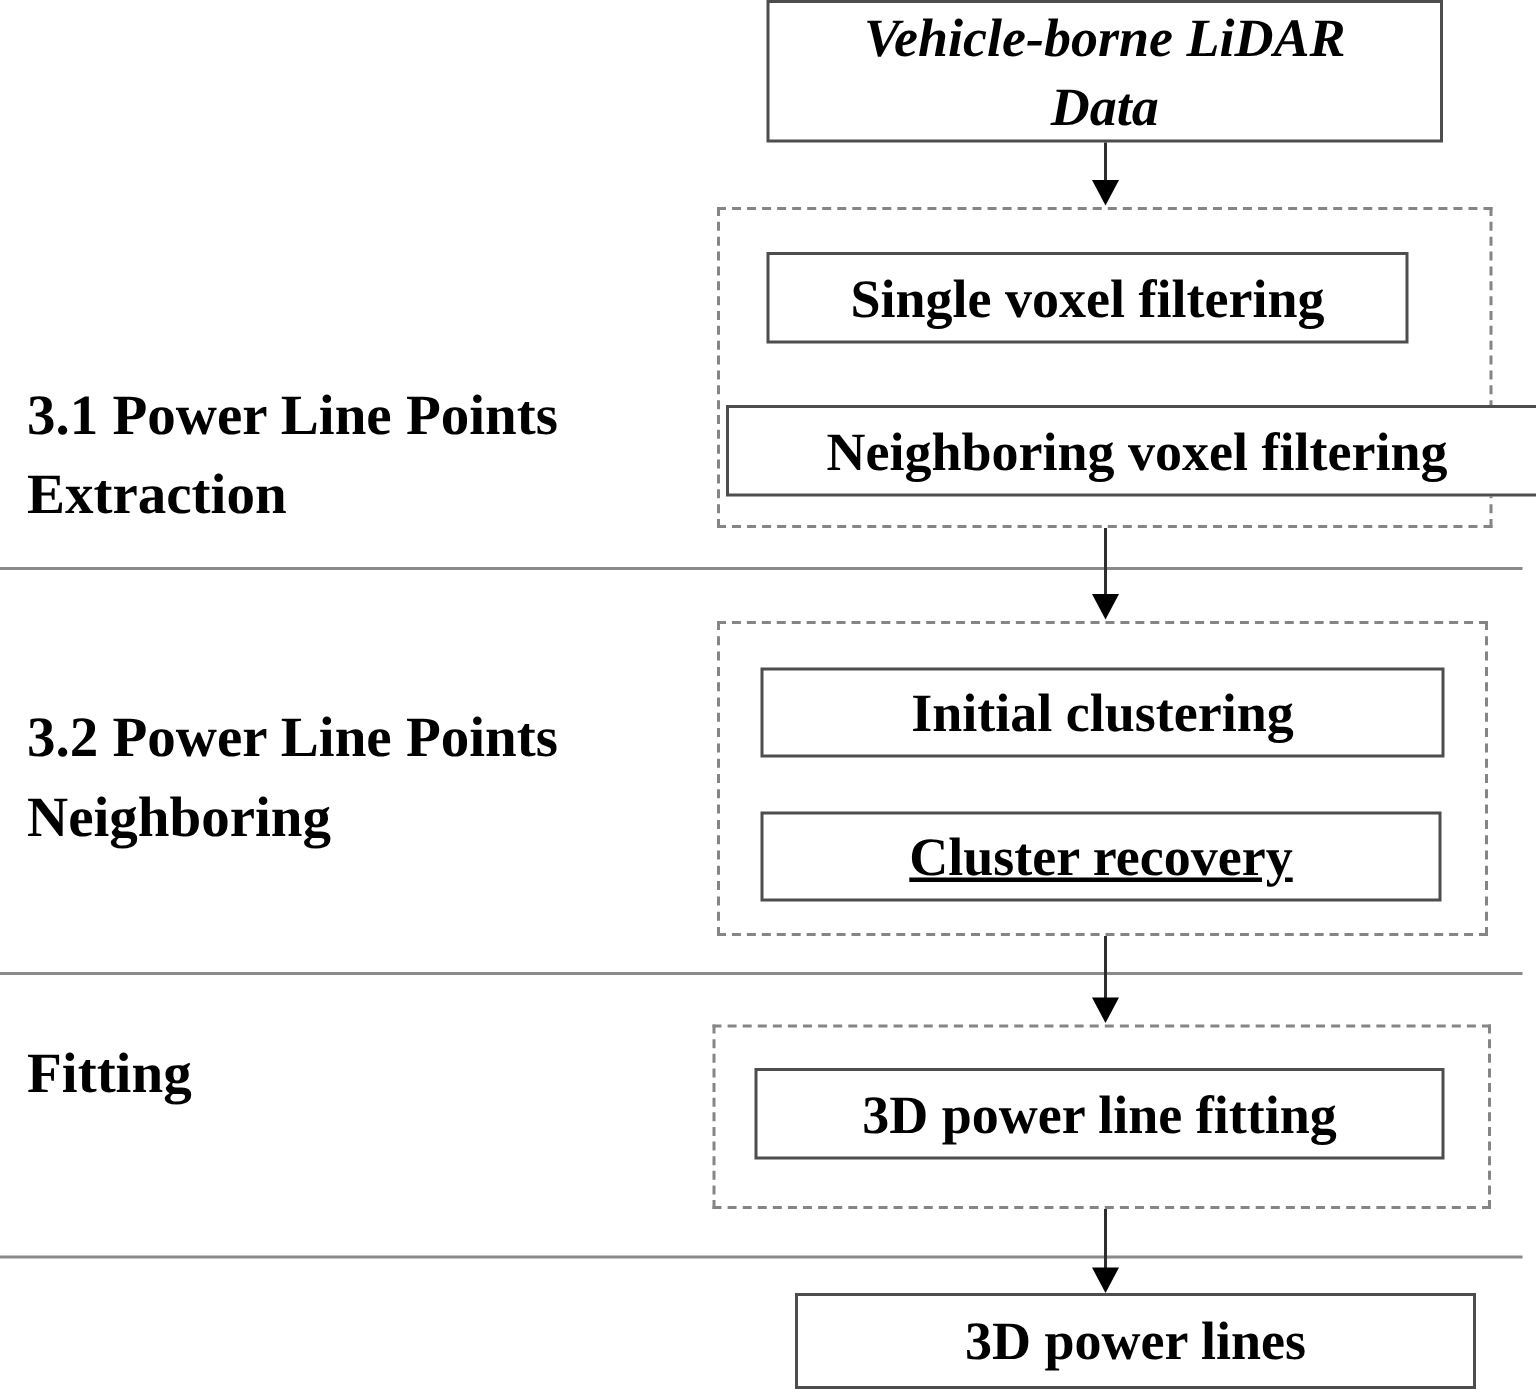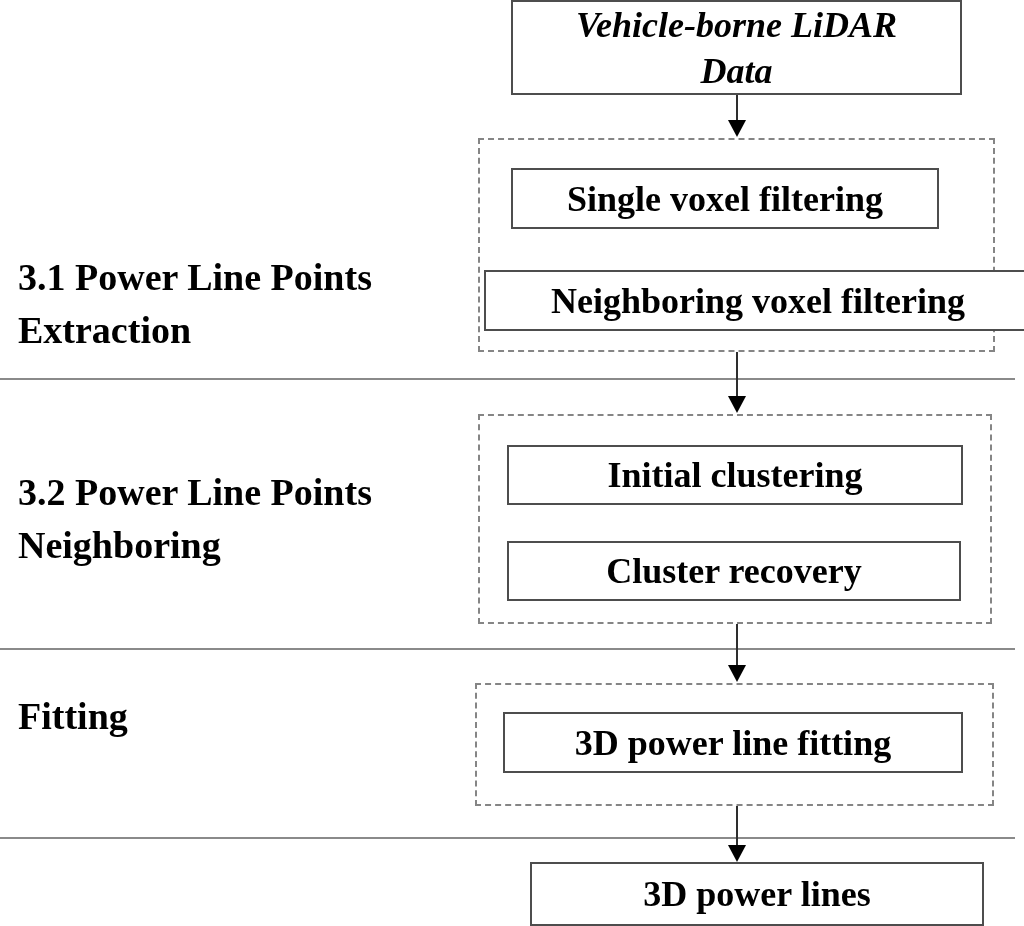--- a/index.html
+++ b/index.html
@@ -121,21 +121,21 @@
     <div class="stem" style="height:46px;"></div>
     <div class="head"></div>
   </div>
 
   <div class="group" style="left:478px; top:414px; width:514px; height:210px;"></div>
 
   <div class="box" style="left:507px; top:445px; width:456px; height:60px;justify-content:center;">
     <span class="inner">Initial clustering</span>
   </div>
 
-  <div class="box" style="left:507px; top:541px; width:454px; height:60px;">
+  <div class="box" style="left:507px; top:541px; width:454px; height:60px;text-decoration:underline;">
     <span class="inner">Cluster recovery</span>
   </div>
 
   <div class="section-label" style="top:466px;">
     <span>3.2 Power Line Points</span>
     <span>Neighboring</span>
   </div>
 
   <div class="divider" style="top:648px;"></div>
 

